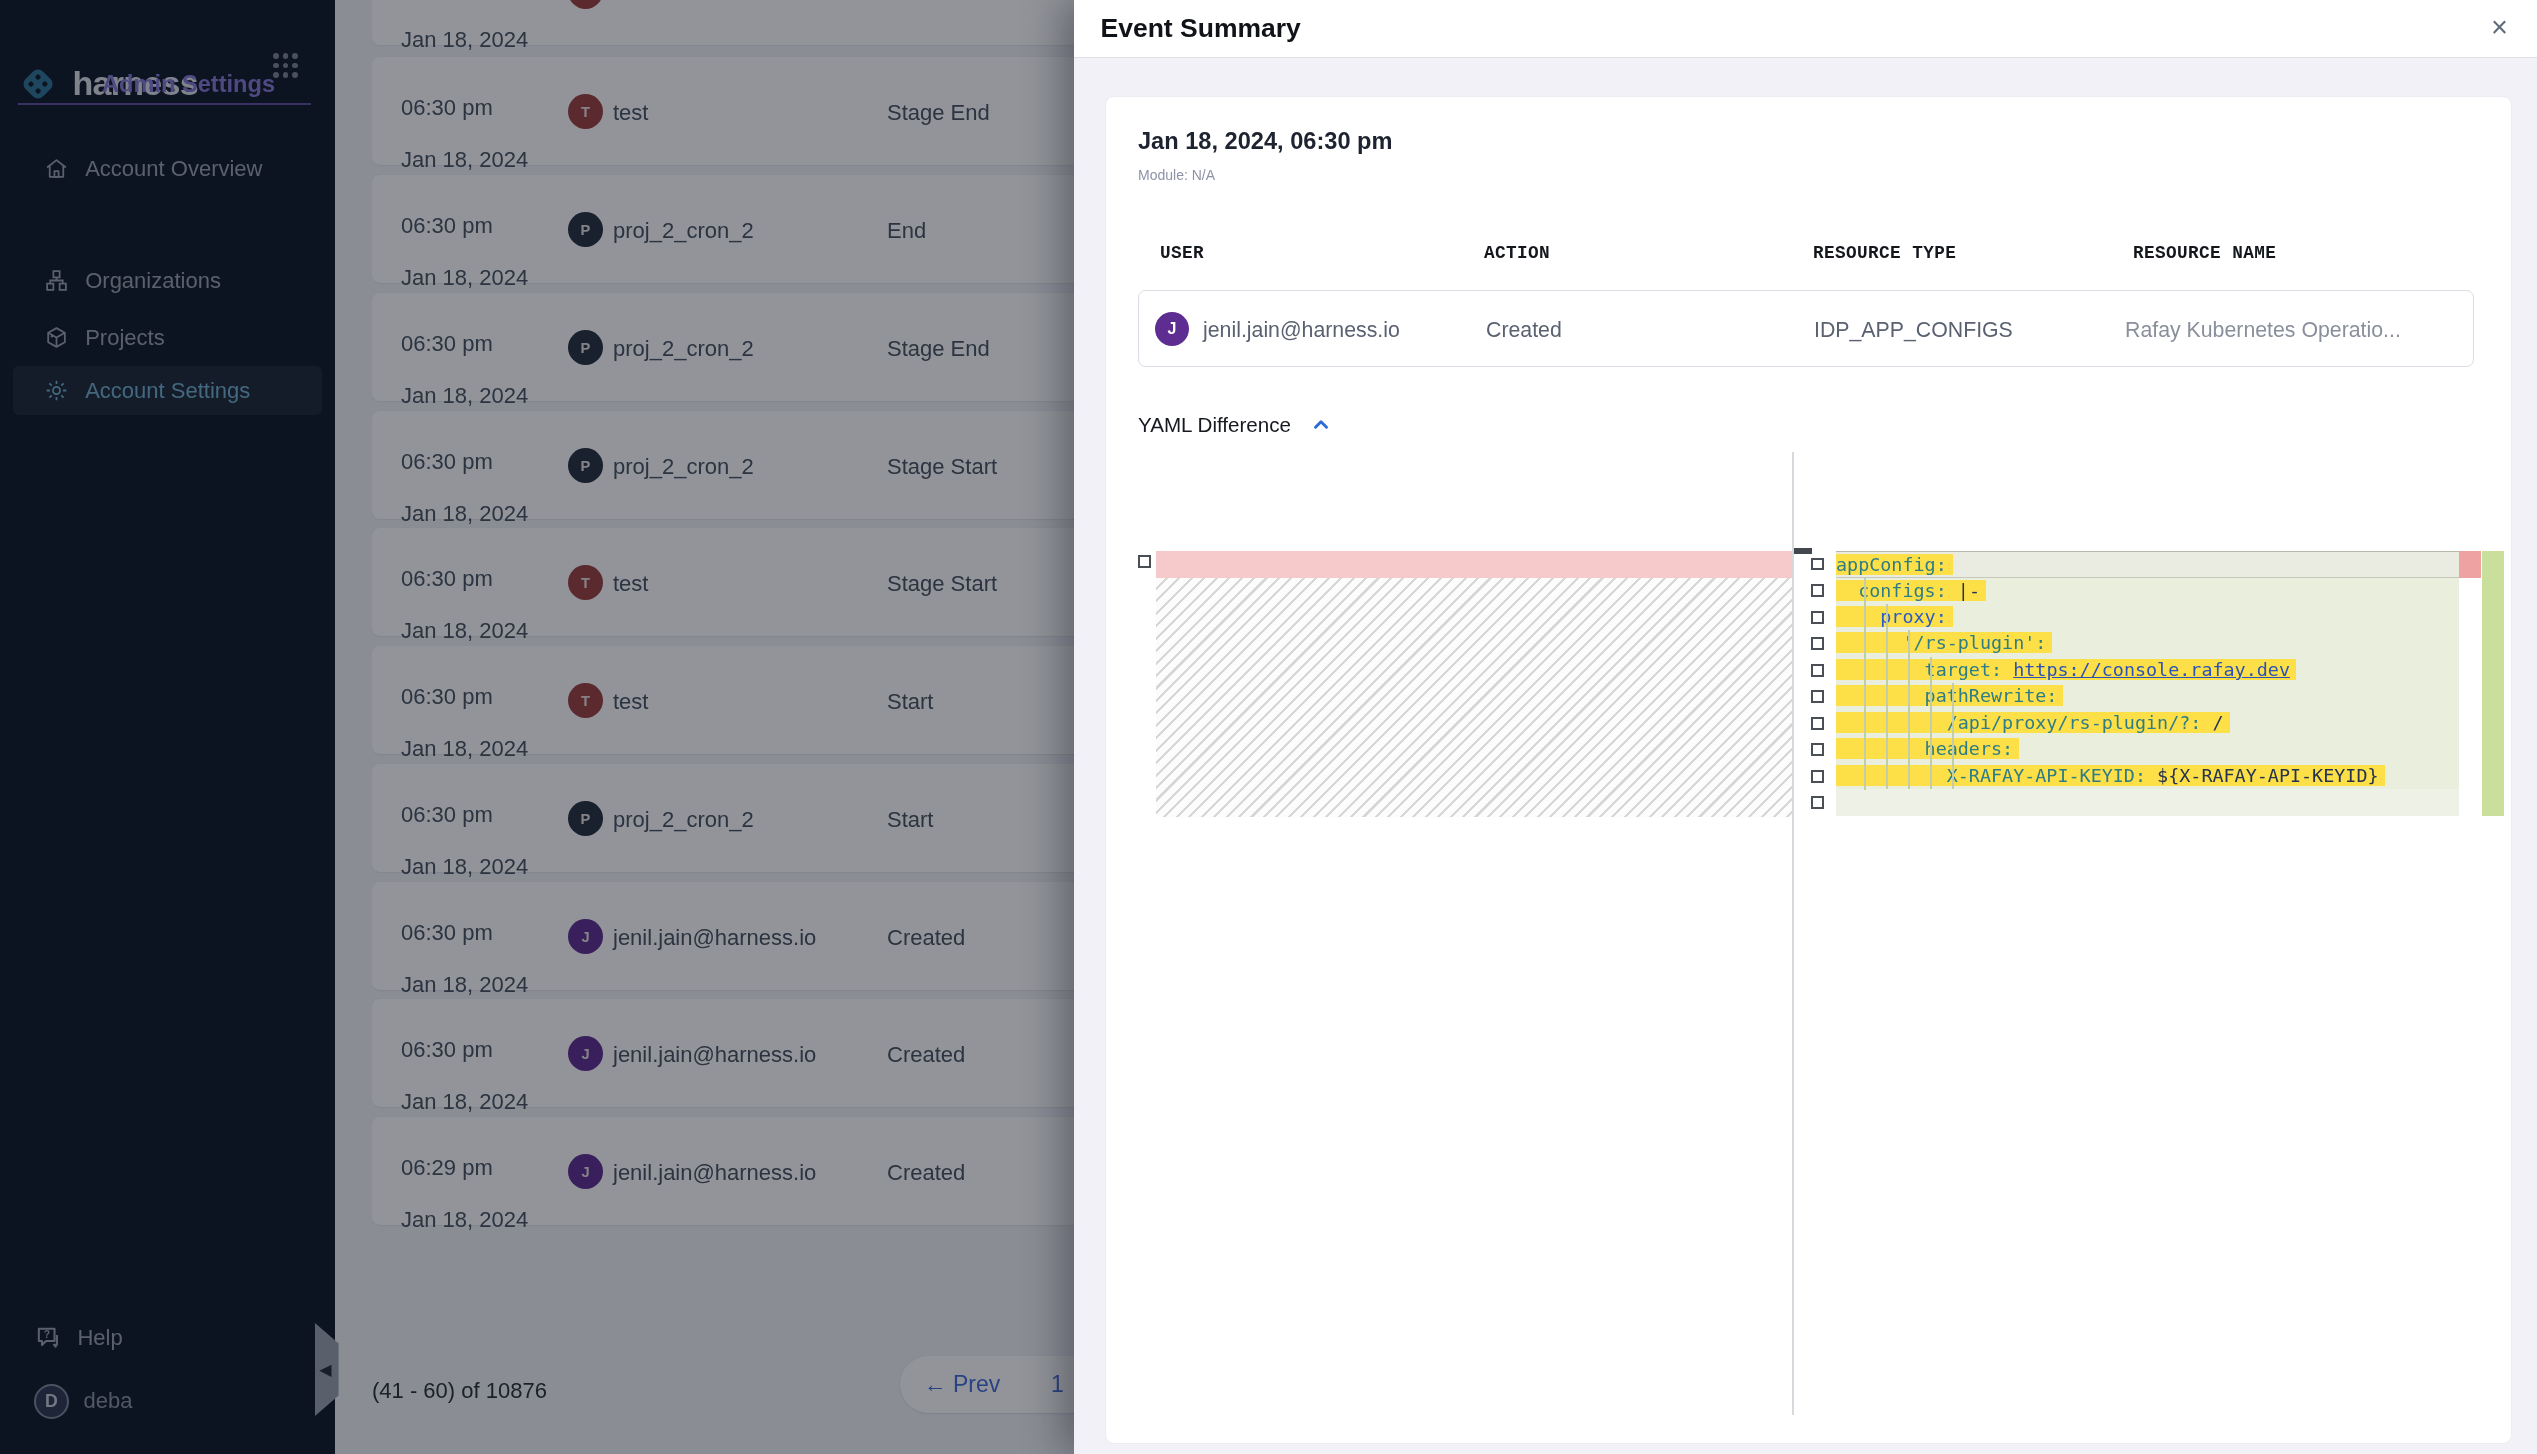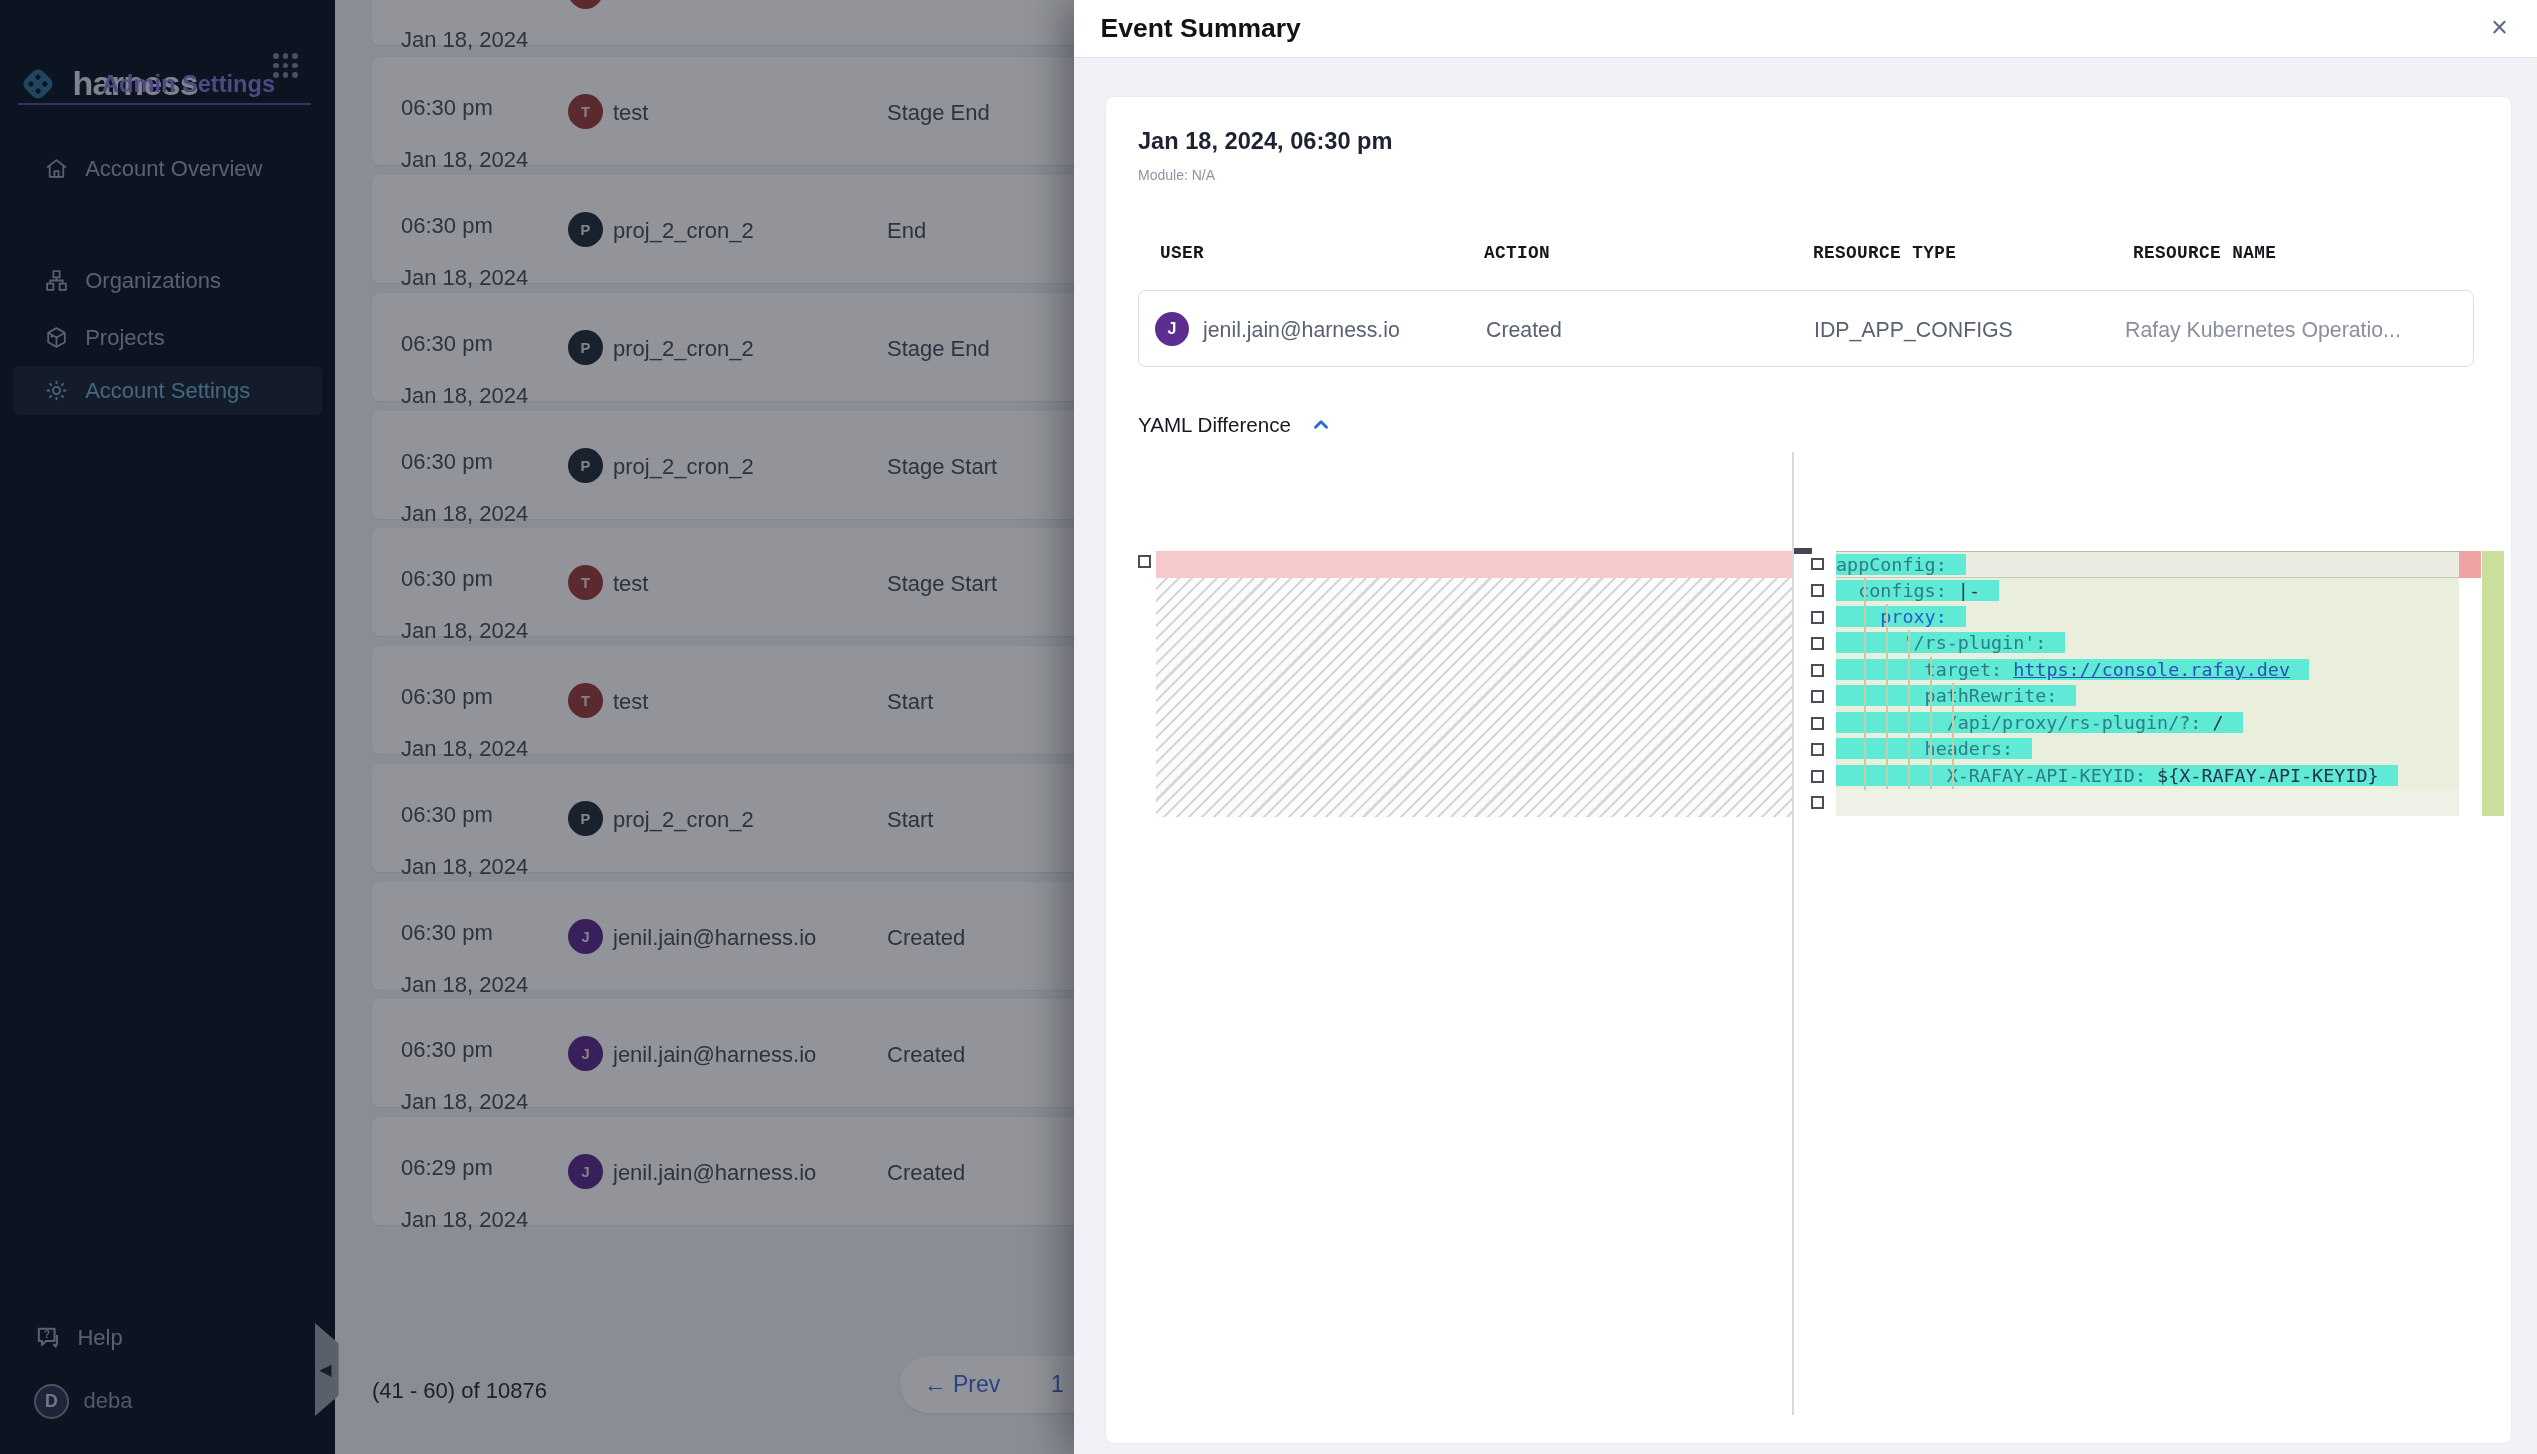--- a/index.html
+++ b/index.html
@@ -69,21 +69,21 @@
   .diff-left-gutter-square { position:absolute; left:0px; top:103px; }
   .marker-square { width:12.5px; height:12.5px; background:#ffffff; border:2.2px solid #4a4f55; }
   .removed-line { position:absolute; left:17.7px; top:99px; width:636px; height:26.5px; background:#f6caca; }
   .hatch-area { position:absolute; left:17.7px; top:126px; width:636px; height:239px;
     background:repeating-linear-gradient(135deg,#fcfcfc 0 6.6px,#d7d7d7 6.6px 8.8px); }
   .scroll-thumb { position:absolute; left:656px; top:96px; width:18.4px; height:5.9px; background:#43474e; }
   .diff-right-gutter { position:absolute; left:673px; top:99px; width:17.7px; height:265px; }
   .diff-right-gutter .marker-square { position:absolute; left:0; }
   .code-block { position:absolute; left:698px; top:99px; width:623px; height:265px; background:#edf1e3; font-family:"DejaVu Sans Mono", monospace; font-size:18.4px; }
   .code-line { position:absolute; left:0; width:623px; height:26.5px; line-height:26.5px; background:#e9efdc; white-space:pre; overflow:hidden; }
-  .code-line .hl { background:#5eead4; padding-right:19px; }
+  .code-line .hl { background:#fde047; padding-right:6px; }
   .code-line.first { background:#eaece1; border-top:0.7px solid #b7baa9; border-bottom:0.7px solid #c6c9b8; }
   .code-line.empty { background:#eef2e6; }
   .seg-key { color:#2e7d86; }
   .seg-key2 { color:#2a5bc8; }
   .seg-value { color:#26334e; }
   .seg-link { color:#2a52b8; text-decoration:underline; }
   .indent-guide { position:absolute; width:1.5px; background:#c3cda8; }
   .ruler-removed { position:absolute; left:1321px; top:99px; width:22px; height:26.5px; background:#efa2a2; }
   .ruler-added { position:absolute; left:1344px; top:99px; width:22px; height:265px; background:#cbdf9d; }
 </style>

